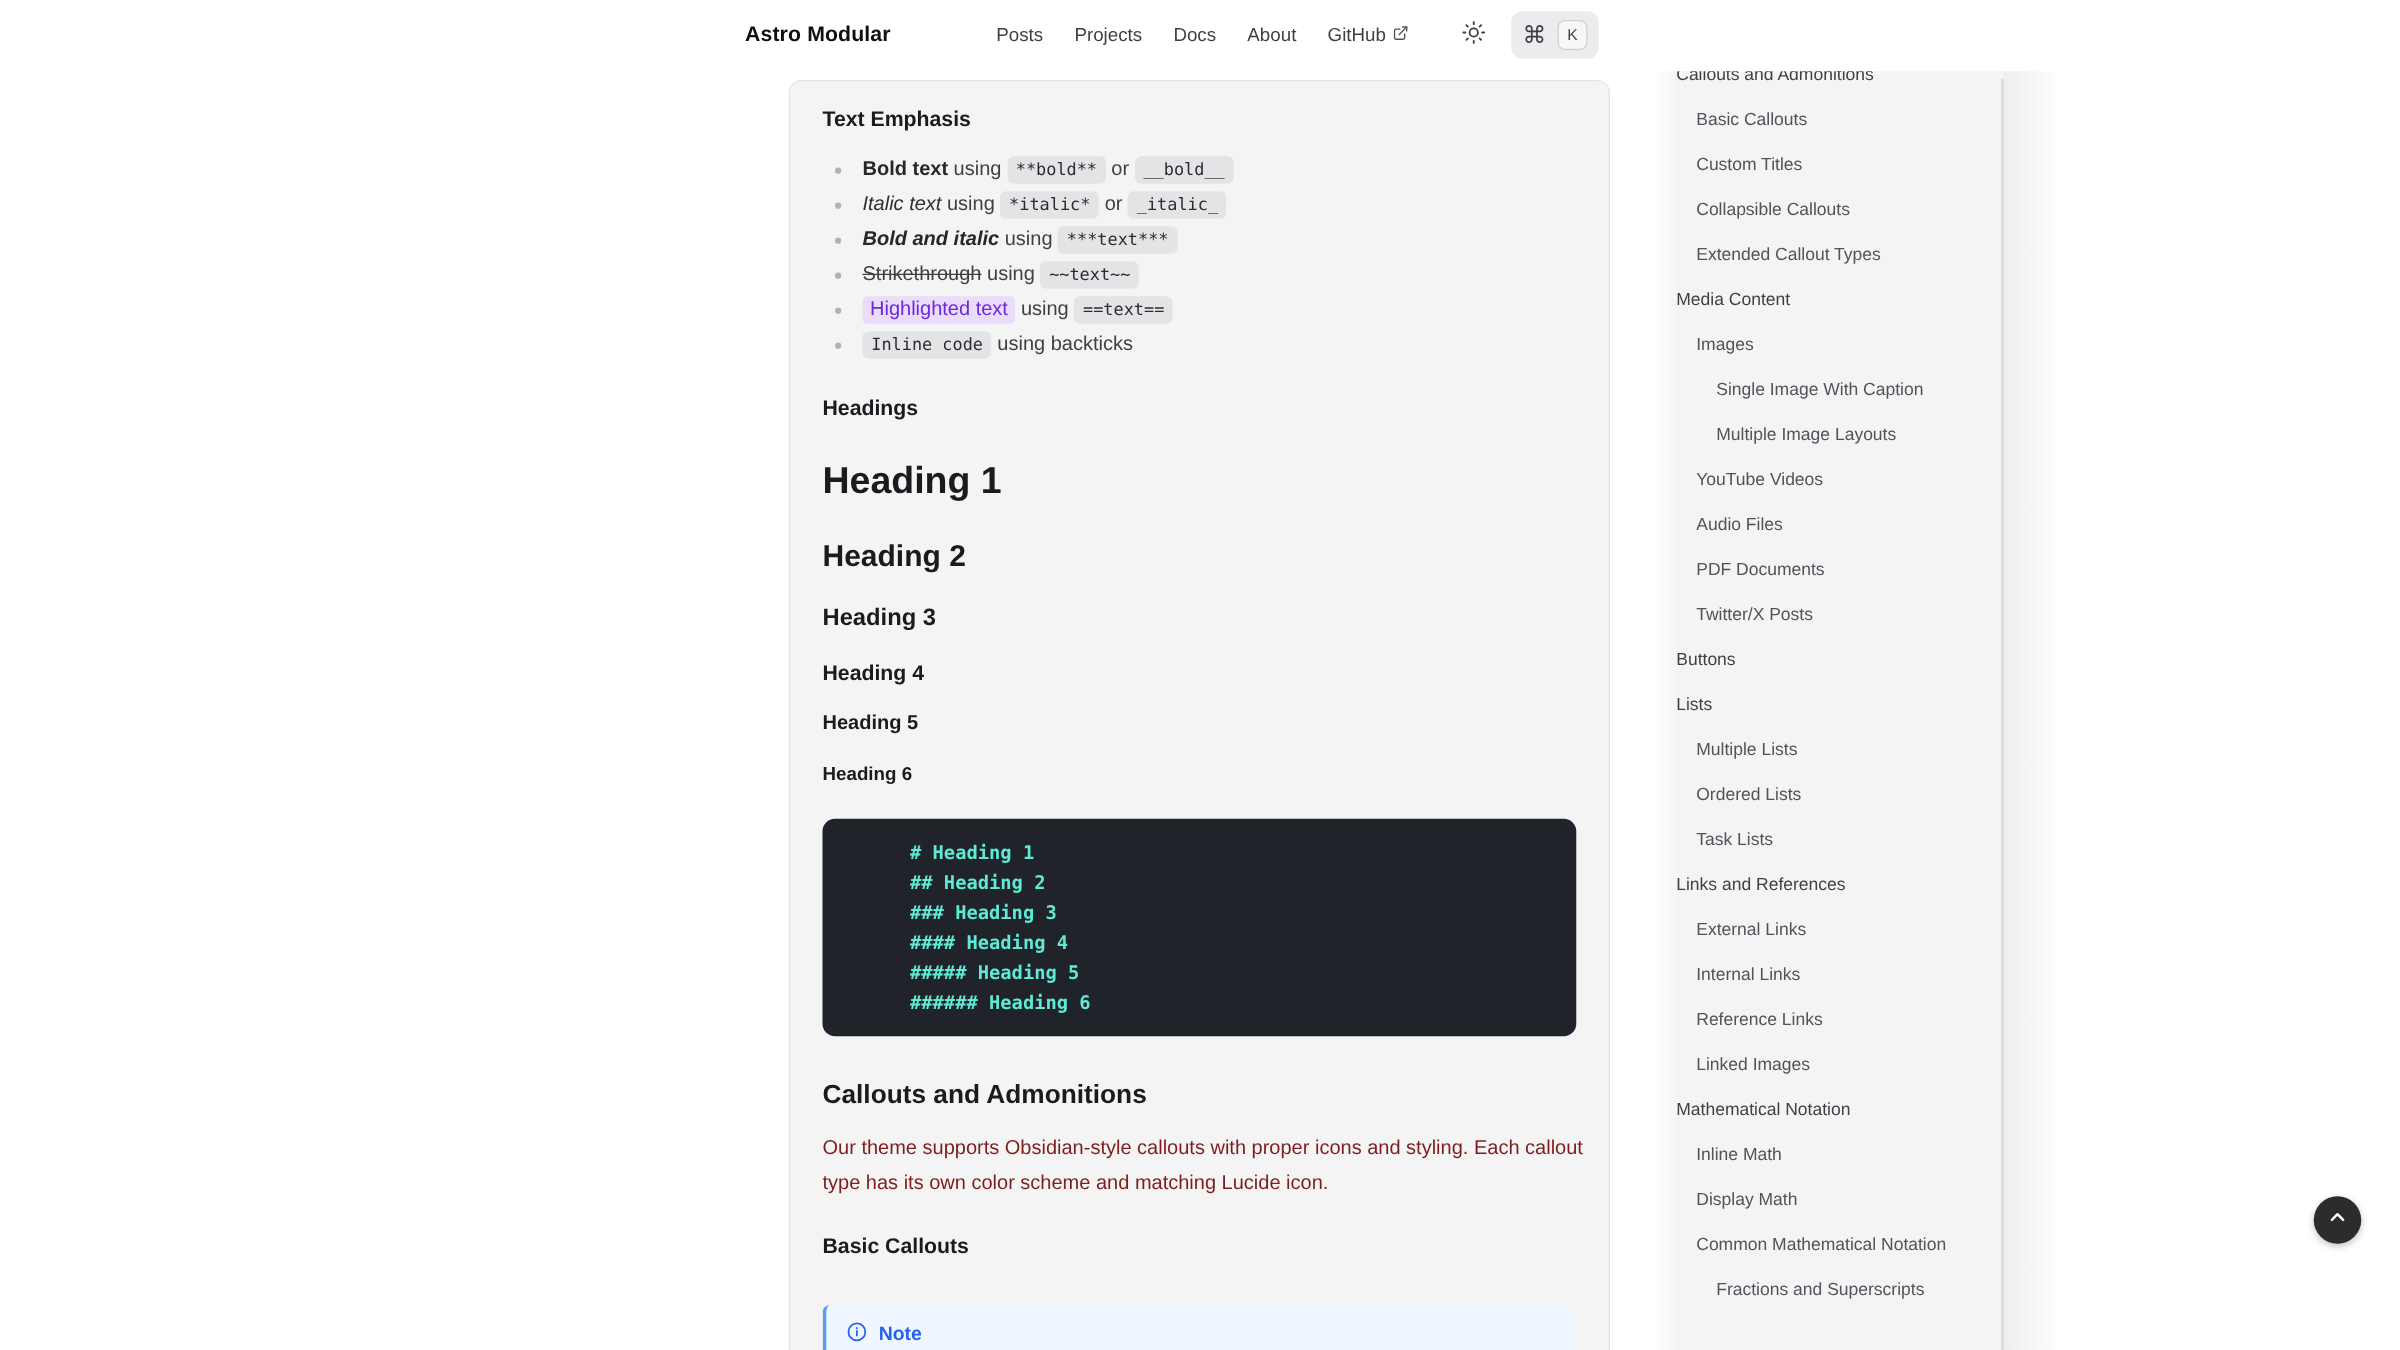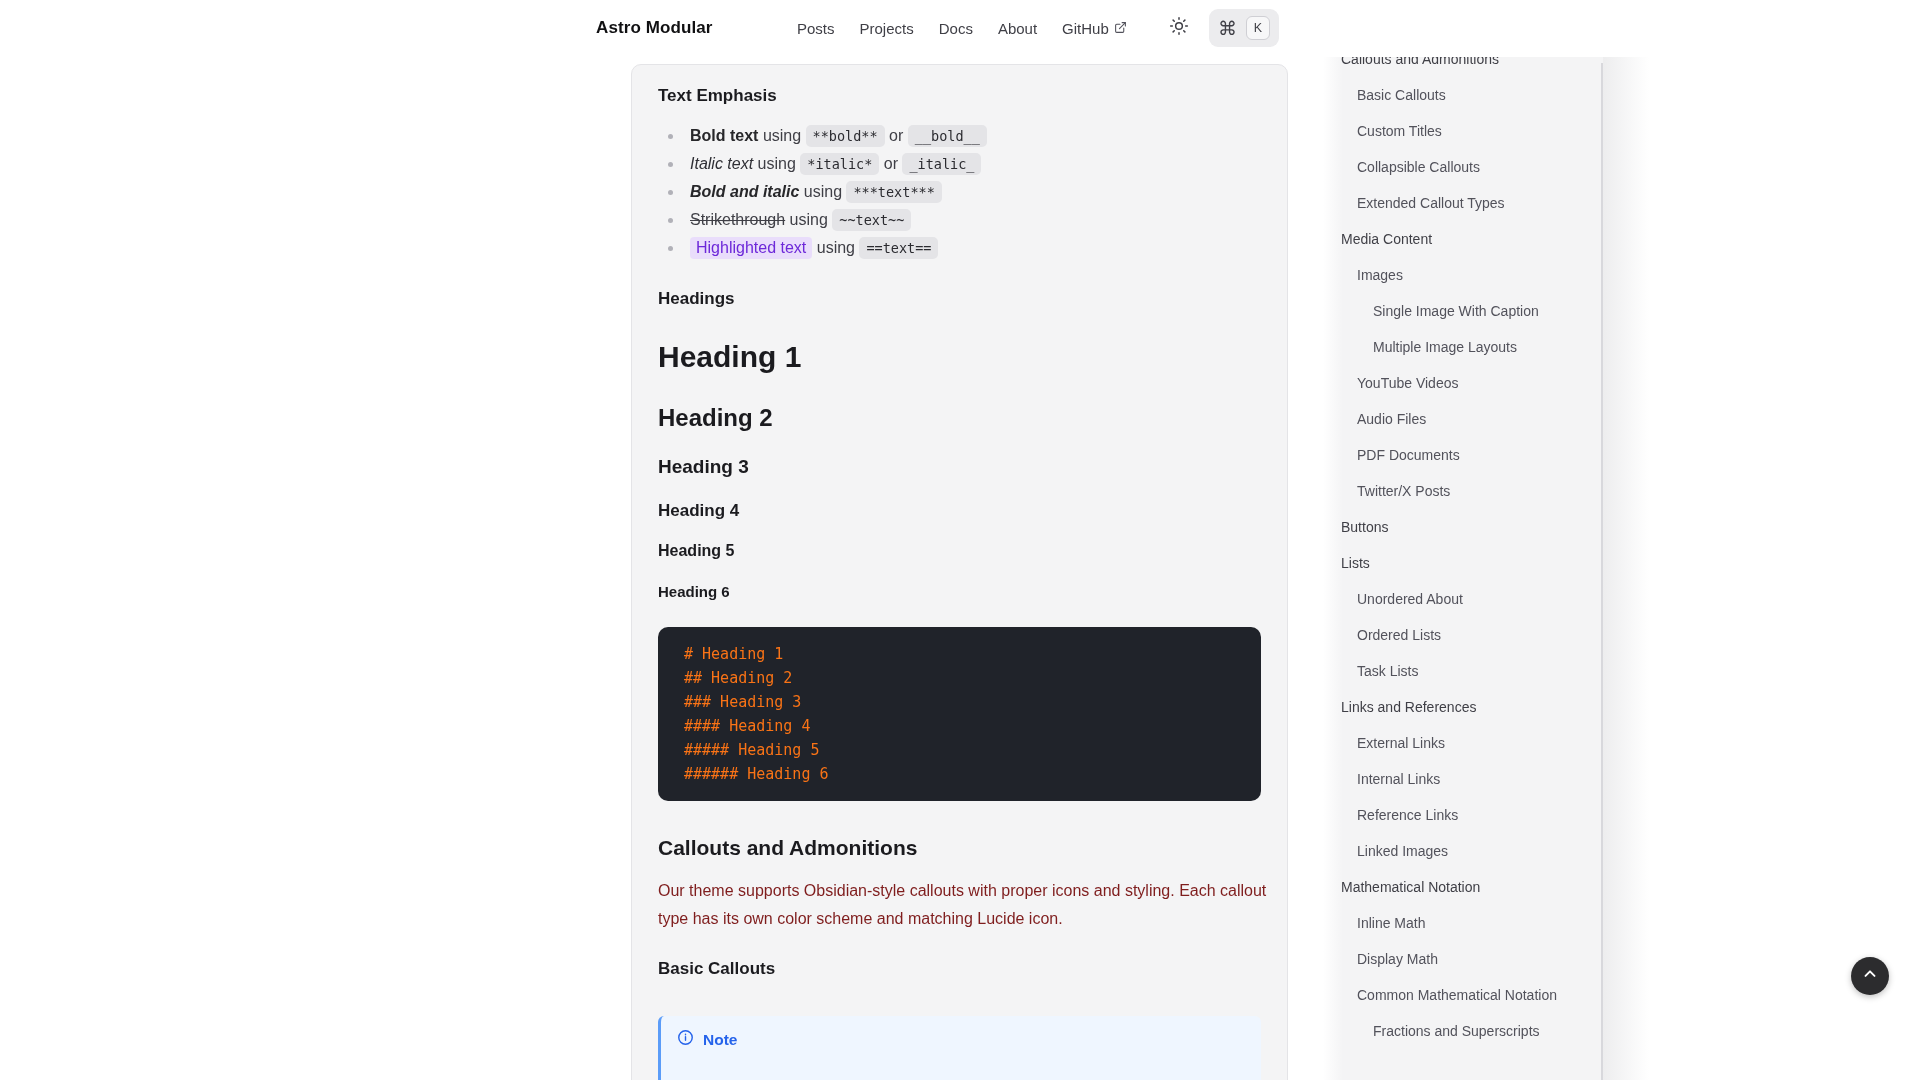--- a/index.html
+++ b/index.html
@@ -43,21 +43,21 @@
   .hd { color:#1b1b1f; font-weight:700; }
   .hd1 { font-size:30px; line-height:36px; margin-top:29px; }
   .hd2 { font-size:24px; line-height:30px; margin-top:28px; }
   .hd3 { font-size:19px; line-height:26px; margin-top:21px; }
   .hd4 { font-size:17px; line-height:24px; margin-top:19px; }
   .hd5 { font-size:16px; line-height:22px; margin-top:17px; }
   .hd6 { font-size:15px; line-height:22px; margin-top:19px; }
 
   .code-block { margin-top:24px; background:#20232a; border-radius:10px; padding:15px 26px; }
   .code-line { font-family:"DejaVu Sans Mono", monospace; font-size:15px; line-height:24px;
-    font-weight:400; color:#f97316; white-space:pre; }
+    font-weight:700; color:#5eead4; white-space:pre;margin-left:44px; }
 
   .h2 { margin-top:33px; font-size:21px; line-height:28px; font-weight:700; color:#1b1b1f; }
   .para { margin-top:15px; font-size:16px; line-height:28px; color:#7f1d1d; width:610px; }
   .h4-basic { margin-top:25px; }
 
   .callout { margin-top:36px; height:130px; background:#eff6ff; border-left:3px solid #5b9cf8;
     border-radius:6px; padding:13px 16px 0 16px; }
   .callout-title-row { display:flex; align-items:center; gap:9px; }
   .callout-title { font-size:15.5px; font-weight:700; color:#2563eb; }
 
@@ -152,20 +152,25 @@
           <span class="dot"></span>
           <span class="seg-strike">Strikethrough</span>
           <span class="seg-plain"> using </span>
           <span class="seg-code">~~text~~</span>
         </li>
         <li>
           <span class="dot"></span>
           <span class="seg-highlight">Highlighted text</span>
           <span class="seg-plain"> using </span>
           <span class="seg-code">==text==</span>
+        </li>
+        <li>
+          <span class="dot"></span>
+          <span class="seg-code">Inline code</span>
+          <span class="seg-plain"> using backticks</span>
         </li>
       </ul>
 
     <div class="h4 h4-headings">Headings</div>
     <div id="heading-examples">
         <div class="hd hd1">Heading 1</div>
         <div class="hd hd2">Heading 2</div>
         <div class="hd hd3">Heading 3</div>
         <div class="hd hd4">Heading 4</div>
         <div class="hd hd5">Heading 5</div>
@@ -211,21 +216,21 @@
       <li class="toc-item lv1">Media Content</li>
       <li class="toc-item lv2">Images</li>
       <li class="toc-item lv3">Single Image With Caption</li>
       <li class="toc-item lv3">Multiple Image Layouts</li>
       <li class="toc-item lv2">YouTube Videos</li>
       <li class="toc-item lv2">Audio Files</li>
       <li class="toc-item lv2">PDF Documents</li>
       <li class="toc-item lv2">Twitter/X Posts</li>
       <li class="toc-item lv1">Buttons</li>
       <li class="toc-item lv1">Lists</li>
-      <li class="toc-item lv2">Unordered About</li>
+      <li class="toc-item lv2">Multiple Lists</li>
       <li class="toc-item lv2">Ordered Lists</li>
       <li class="toc-item lv2">Task Lists</li>
       <li class="toc-item lv1">Links and References</li>
       <li class="toc-item lv2">External Links</li>
       <li class="toc-item lv2">Internal Links</li>
       <li class="toc-item lv2">Reference Links</li>
       <li class="toc-item lv2">Linked Images</li>
       <li class="toc-item lv1">Mathematical Notation</li>
       <li class="toc-item lv2">Inline Math</li>
       <li class="toc-item lv2">Display Math</li>

